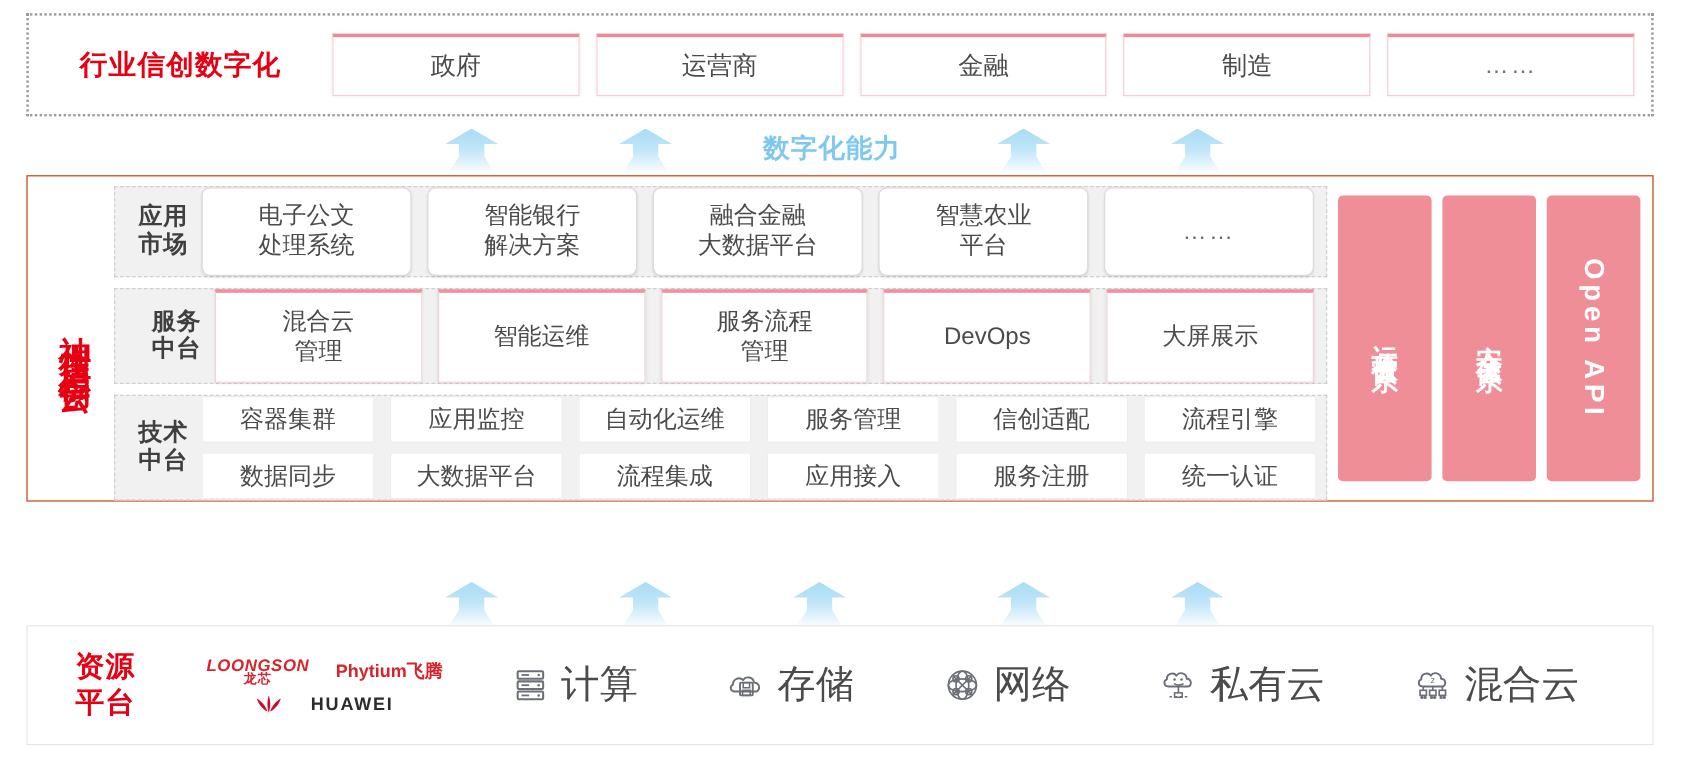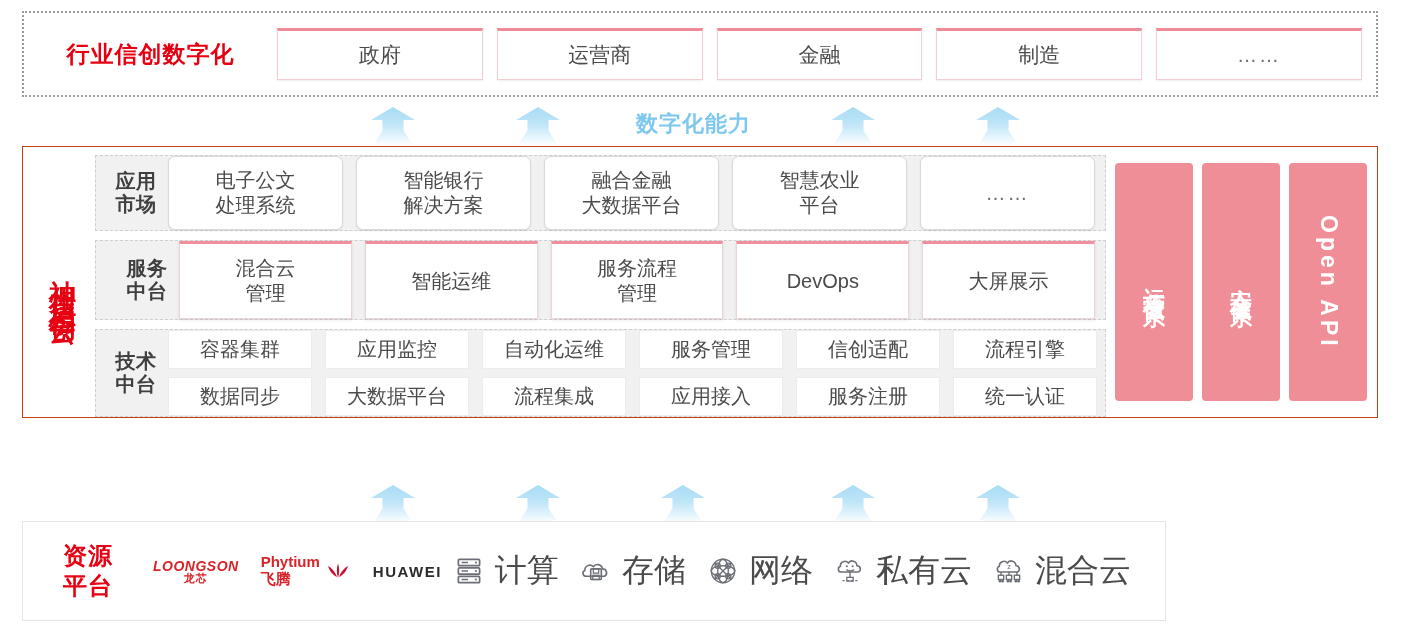--- a/index.html
+++ b/index.html
@@ -145,31 +145,31 @@
     font-size:23px;
   }
 
   
   .arrow-strip-bottom{
     position:absolute;left:0;top:487px;width:1402px;height:36px;
   }
 
   
   .resource{
-    position:absolute;left:22px;top:521px;width:1144px;height:100px;
+    position:absolute;left:22px;top:521px;width:1356px;height:100px;
     border:1px solid #e6e6e6;background:#fff;box-sizing:border-box;
     display:flex;align-items:center;
   }
   .res-title{
     flex:0 0 130px;text-align:center;
     color:#e60012;font-weight:bold;font-size:24px;line-height:1.25;
     letter-spacing:1px;
   }
   .res-logos{
-    flex:0 0 235px;display:flex;flex-direction:row;
+    flex:0 0 235px;display:flex;flex-direction:column;
     align-items:center;justify-content:center;gap:7px;
   }
   .logo-row{display:flex;align-items:center;gap:22px;}
   .logo-loongson{
     display:flex;flex-direction:column;align-items:center;line-height:1;
   }
   .logo-loongson .en{
     color:#d8232a;font-weight:bold;font-size:14px;
     font-style:italic;letter-spacing:.5px;
   }

